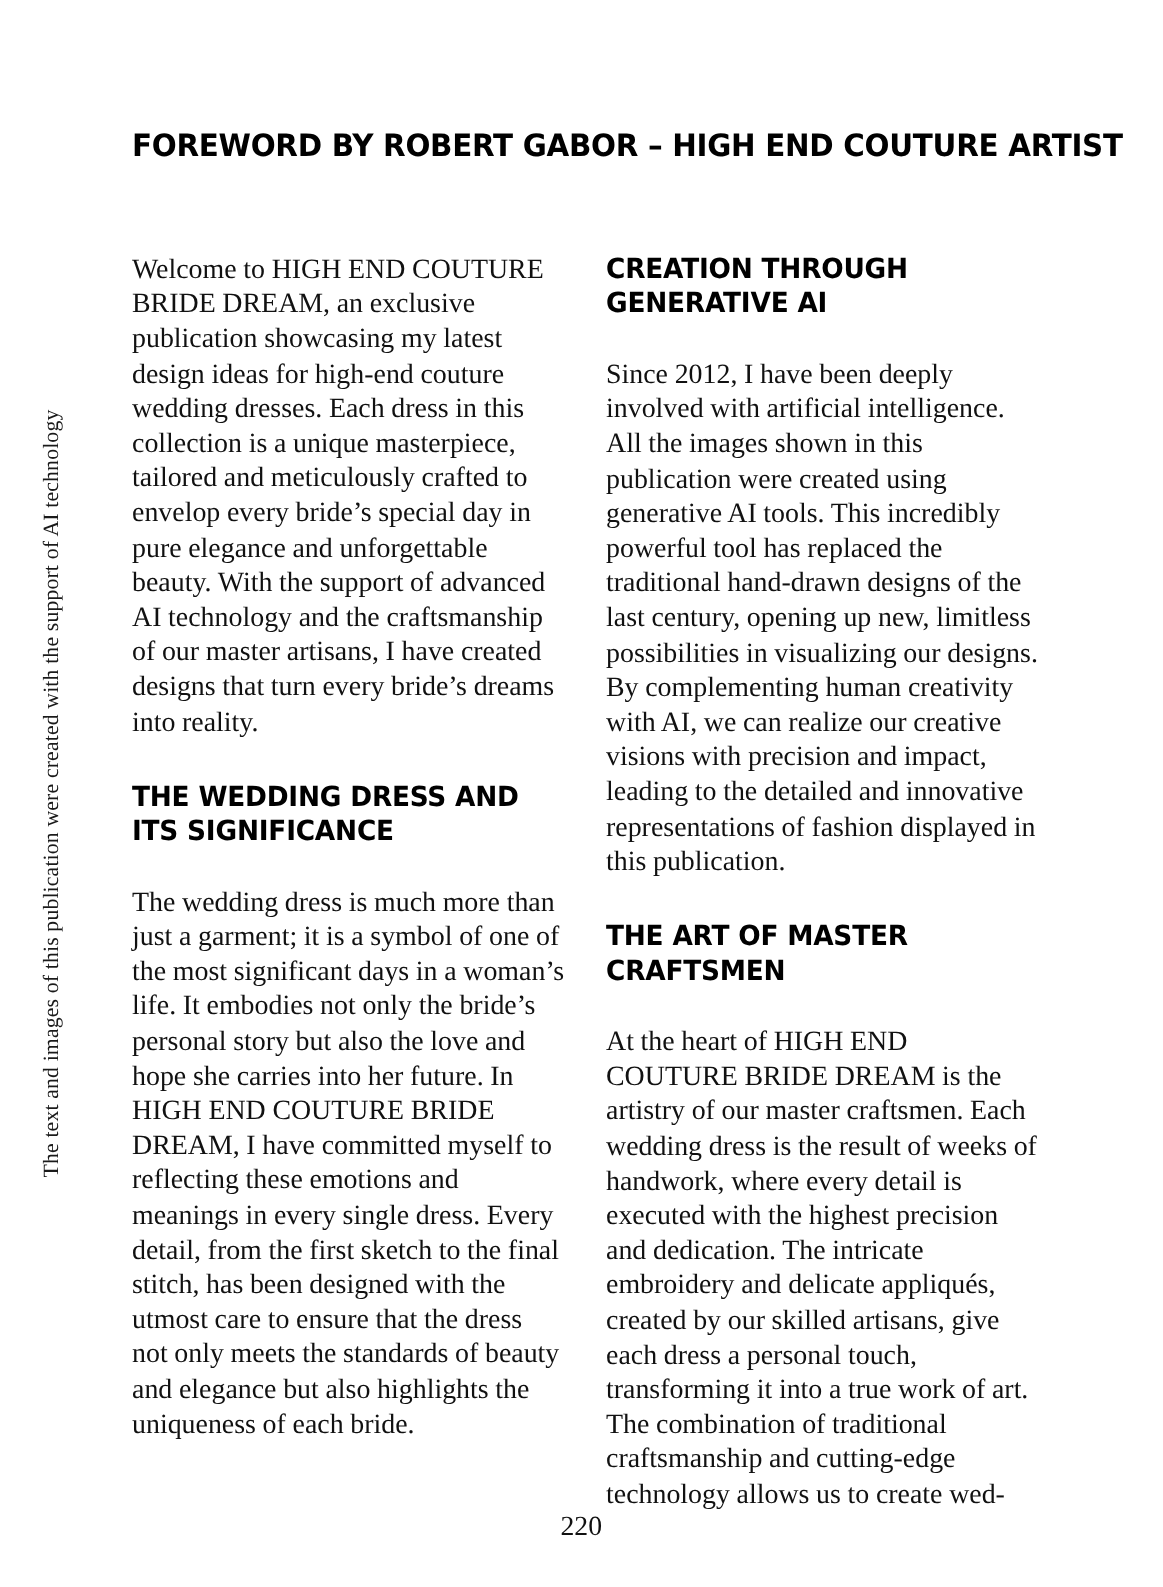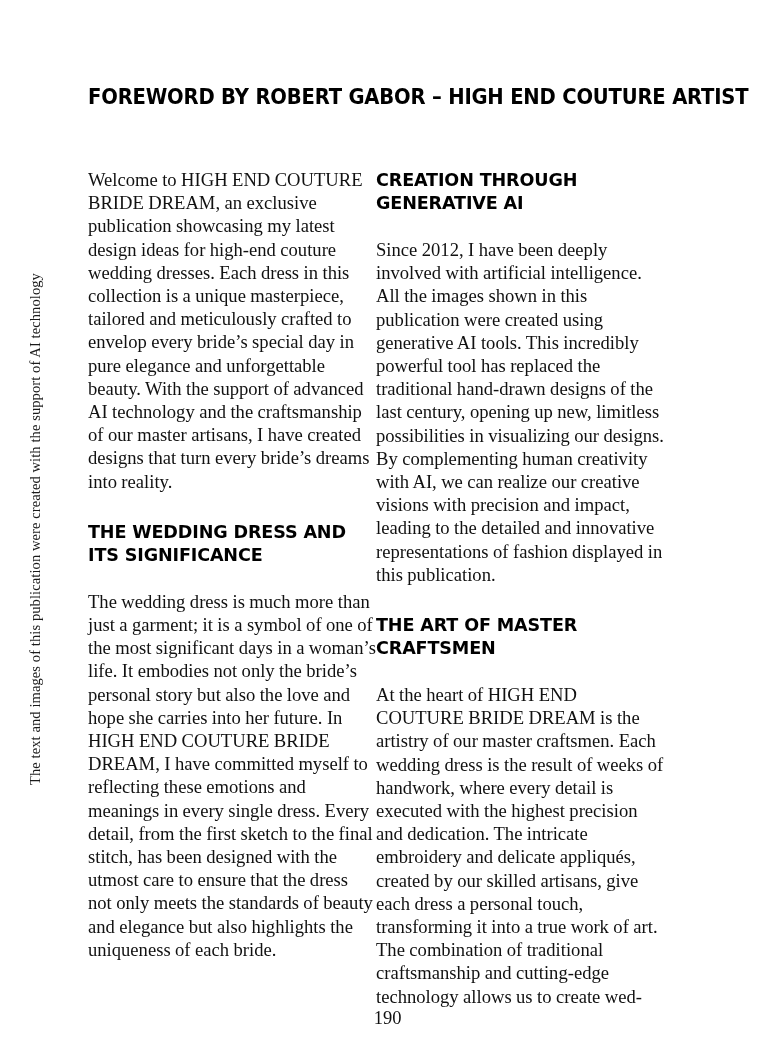--- a/index.html
+++ b/index.html
@@ -59,20 +59,21 @@
     transform: scaleX(0.955);
     transform-origin: left center;
     white-space: nowrap;
   }
 
   .columns {
     margin-top: 58px;
     display: flex;
     flex-direction: row;
     align-items: flex-start;
+    gap: 28px;
   }
 
   .col {
     width: 288px;
     flex: 0 0 288px;
   }
 
   .section-head {
     font-family: "DejaVu Sans", "Liberation Sans", sans-serif;
     font-weight: 700;
@@ -142,15 +143,15 @@
         <p class="body-par gap-par-after-head">Since 2012, I have been deeply involved with artificial intelligence. All the images shown in this publication were created using generative AI tools. This incredibly powerful tool has replaced the traditional hand-drawn designs of the last century, opening up new, limitless possibilities in visualizing our designs. By complementing human creativity with AI, we can realize our creative visions with precision and impact, leading to the detailed and innovative representations of fashion displayed in this publication.</p>
 
         <h2 class="section-head gap-head-before">THE ART OF MASTER CRAFTSMEN</h2>
 
         <p class="body-par gap-par-after-head">At the heart of HIGH END COUTURE BRIDE DREAM is the artistry of our master craftsmen. Each wedding dress is the result of weeks of handwork, where every detail is executed with the highest precision and dedication. The intricate embroidery and delicate appliqués, created by our skilled artisans, give each dress a personal touch, transforming it into a true work of art. The combination of traditional craftsmanship and cutting-edge technology allows us to create wed-</p>
       </div>
 
     </div>
   </div>
 
-  <div class="page-number">190</div>
+  <div class="page-number">220</div>
 
 </div>
 
 </body></html>

